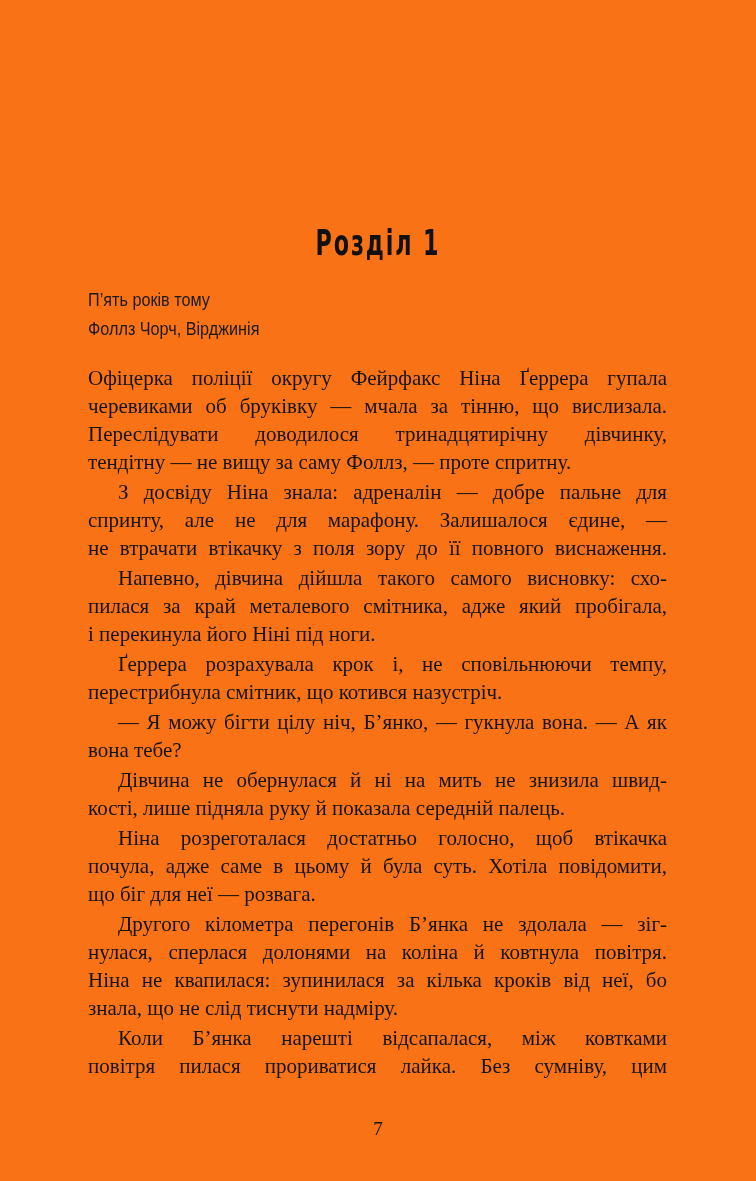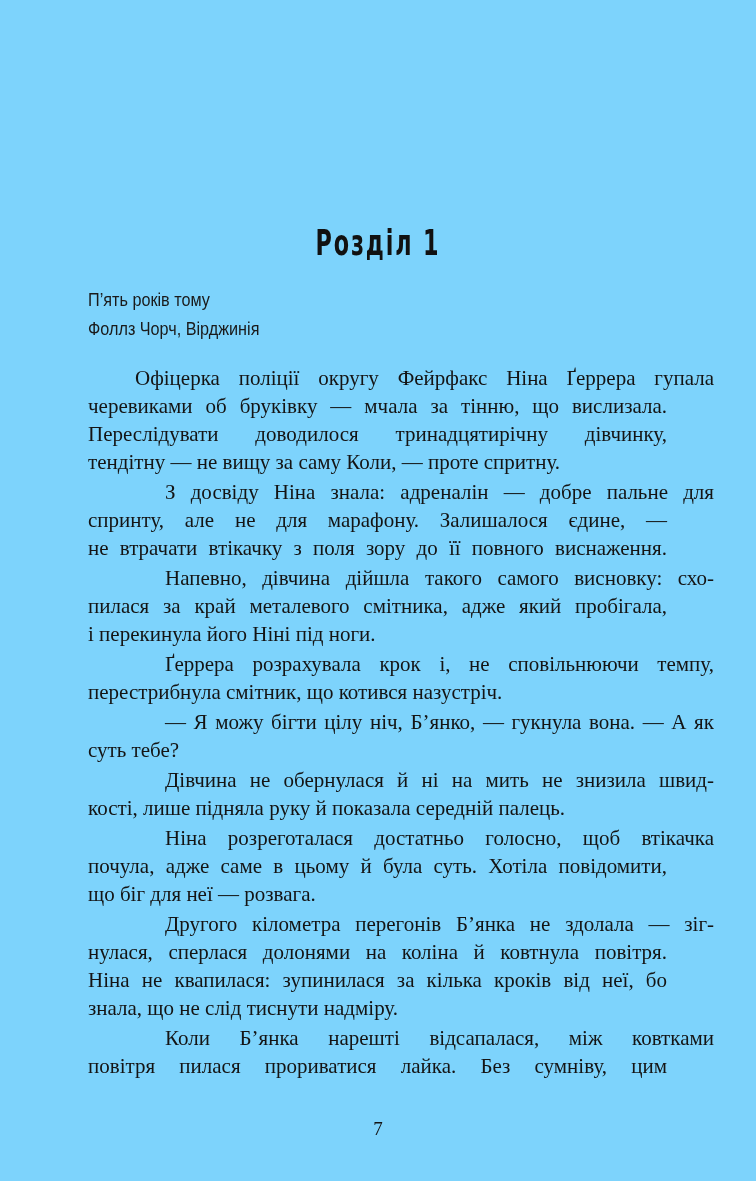--- a/index.html
+++ b/index.html
@@ -1,66 +1,66 @@
 <!DOCTYPE html>
 <html><head>
   <meta charset="utf-8">
   <style>
     html, body { margin: 0; padding: 0; background: #ffffff; }
     body { width: 756px; height: 1181px; position: relative; overflow: hidden; color: #111111; }
-    .page { position: absolute; left: 0; top: 0; width: 756px; height: 1181px; background: #7dd3fc; }
+    .page { position: absolute; left: 0; top: 0; width: 756px; height: 1181px; background: #f97316; }
     .chapter-title {
       position: absolute; left: 0; top: 222px; width: 756px; text-align: center;
       font-family: "DejaVu Sans", sans-serif; font-weight: bold; font-size: 36px;
       letter-spacing: 3px; transform: scaleX(0.62); transform-origin: center; color: #111;
     }
     .meta {
       position: absolute; left: 88px; font-family: "Liberation Sans", sans-serif;
       font-size: 18px; color: #1a1a1a; transform: scaleX(0.9); transform-origin: left;
     }
     .line {
       position: absolute; left: 88px; width: 579px; height: 30px;
       font-family: "Liberation Serif", serif; font-size: 21px; line-height: 30px;
       color: #141414; white-space: nowrap;
       text-align: justify; text-align-last: justify;
     }
     .line.last { text-align-last: left; }
-    .line.indent { left: 118px; width: 549px; margin-left: 47px; }
+    .line.indent { left: 118px; width: 549px; }
     .page-number {
       position: absolute; left: 0; width: 756px; top: 1118px; text-align: center;
       font-family: "Liberation Serif", serif; font-size: 19px; color: #141414;
     }
   </style>
 </head>
 <body>
 
 <div class="page">
   <div class="chapter-title">Розділ 1</div>
   <div class="meta" style="top:290px;">П’ять років тому</div>
   <div class="meta" style="top:319px;">Фоллз Чорч, Вірджинія</div>
 
   <div>
     <div class="line indent" style="top:363px;left:88px;width:579px;">Офіцерка поліції округу Фейрфакс Ніна Ґеррера гупала</div>
     <div class="line" style="top:391px;">черевиками об бруківку — мчала за тінню, що вислизала.</div>
     <div class="line" style="top:419px;">Переслідувати доводилося тринадцятирічну дівчинку,</div>
-    <div class="line last" style="top:447px;">тендітну — не вищу за саму Коли, — проте спритну.</div>
+    <div class="line last" style="top:447px;">тендітну — не вищу за саму Фоллз, — проте спритну.</div>
 
     <div class="line indent" style="top:477px;">З досвіду Ніна знала: адреналін — добре пальне для</div>
     <div class="line" style="top:505px;">спринту, але не для марафону. Залишалося єдине, —</div>
     <div class="line" style="top:533px;">не втрачати втікачку з поля зору до її повного виснаження.</div>
 
     <div class="line indent" style="top:563px;">Напевно, дівчина дійшла такого самого висновку: схо-</div>
     <div class="line" style="top:591px;">пилася за край металевого смітника, адже який пробігала,</div>
     <div class="line last" style="top:619px;">і перекинула його Ніні під ноги.</div>
 
     <div class="line indent" style="top:649px;">Ґеррера розрахувала крок і, не сповільнюючи темпу,</div>
     <div class="line last" style="top:677px;">перестрибнула смітник, що котився назустріч.</div>
 
     <div class="line indent" style="top:707px;">— Я можу бігти цілу ніч, Б’янко, — гукнула вона. — А як</div>
-    <div class="line last" style="top:735px;">суть тебе?</div>
+    <div class="line last" style="top:735px;">вона тебе?</div>
 
     <div class="line indent" style="top:765px;">Дівчина не обернулася й ні на мить не знизила швид-</div>
     <div class="line last" style="top:793px;">кості, лише підняла руку й показала середній палець.</div>
 
     <div class="line indent" style="top:823px;">Ніна розреготалася достатньо голосно, щоб втікачка</div>
     <div class="line" style="top:851px;">почула, адже саме в цьому й була суть. Хотіла повідомити,</div>
     <div class="line last" style="top:879px;font-family:Liberation Serif, serif;">що біг для неї — розвага.</div>
 
     <div class="line indent" style="top:909px;">Другого кілометра перегонів Б’янка не здолала — зіг-</div>
     <div class="line" style="top:937px;">нулася, сперлася долонями на коліна й ковтнула повітря.</div>

